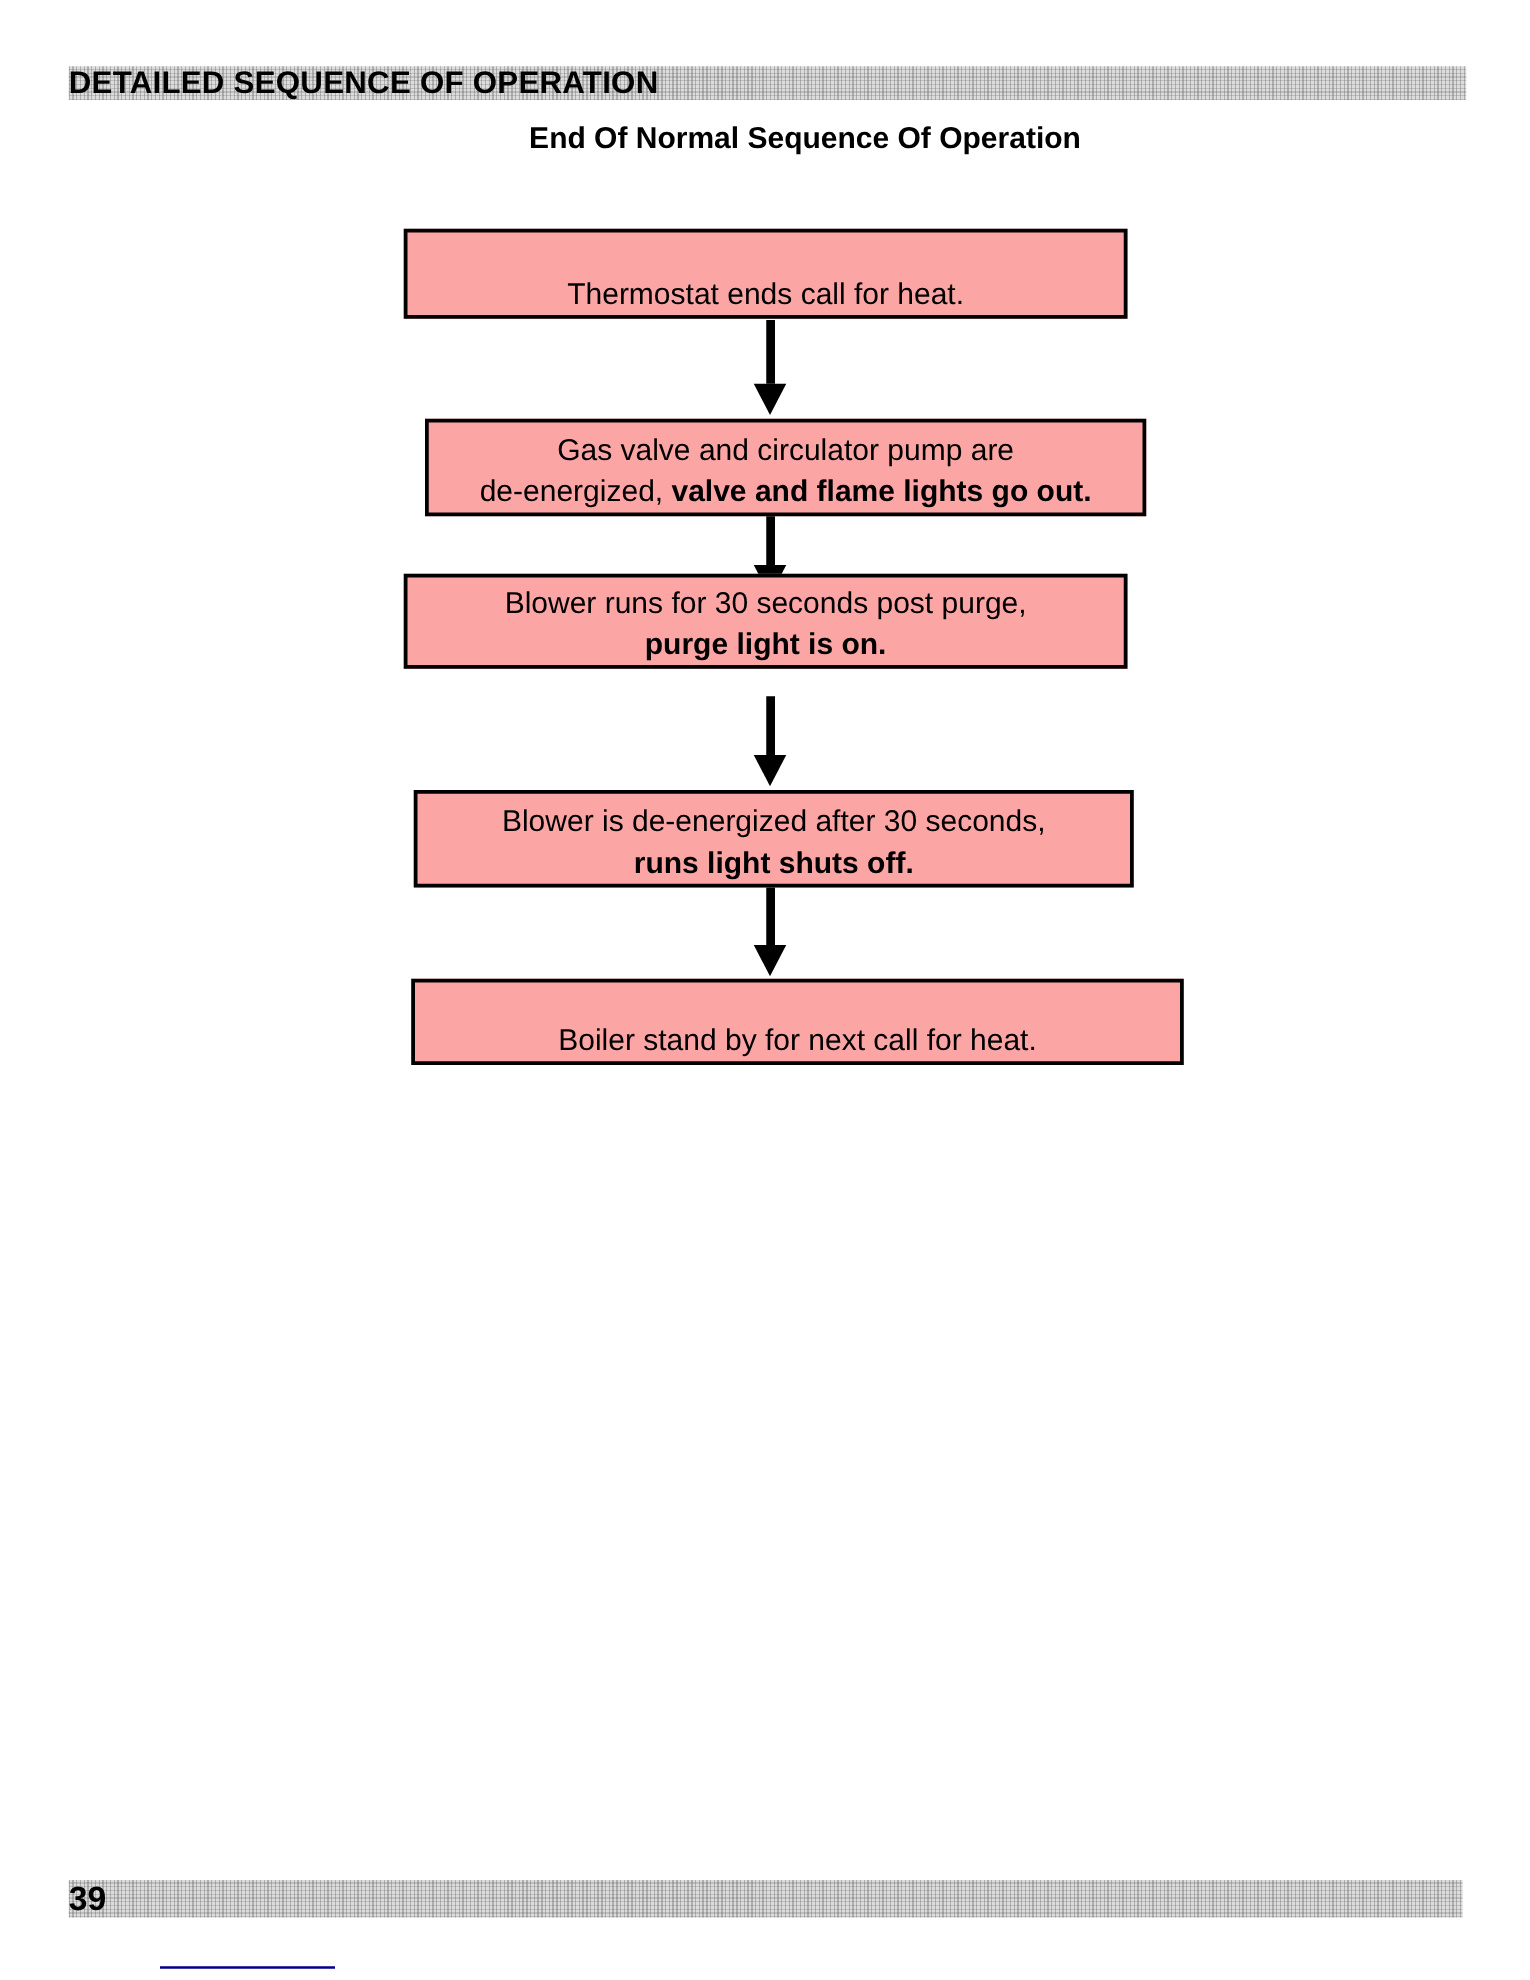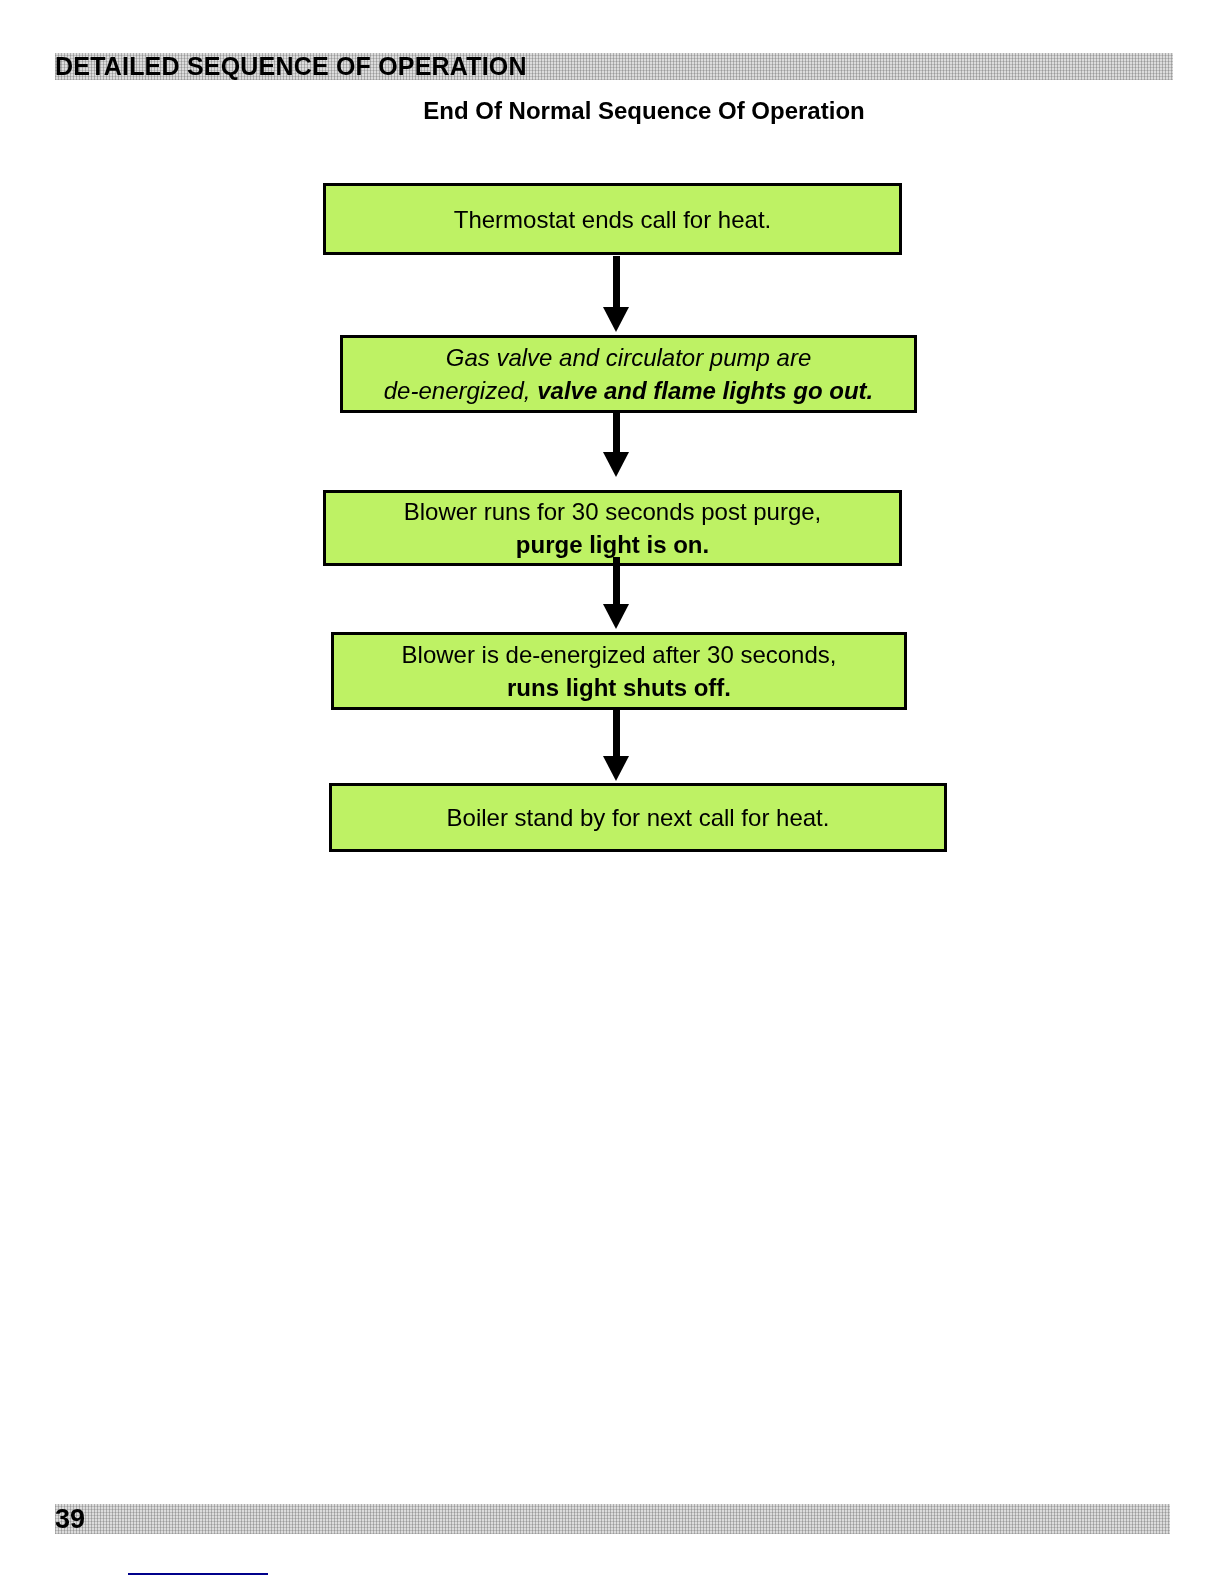--- a/index.html
+++ b/index.html
@@ -51,24 +51,24 @@
     width: 1224px;
     text-align: center;
     font-weight: bold;
     font-size: 24px;
     white-space: nowrap;
     padding-left: 32px;
   }
   .flow-box {
     position: absolute;
     border: 3px solid #000000;
-    background: #bef264;
+    background: #fca5a5;
     box-sizing: border-box;
     display: flex;
-    align-items: center;
+    align-items: flex-end;
     justify-content: center;
     text-align: center;
     font-size: 24px;
     line-height: 33px;
   }
   .flow-box .b { font-weight: bold; }
   .arrow {
     position: absolute;
     width: 26px;
     display: flex;
@@ -111,33 +111,33 @@
       <div>
         <span>Thermostat ends call for heat.</span>
       </div>
     </div>
 
     <div class="arrow" style="left:603px; top:256px; height:76px;">
       <div class="arrow-shaft"></div>
       <div class="arrow-head"></div>
     </div>
 
-    <div class="flow-box" style="left:340px; top:335px; width:577px; height:78px;font-style:italic;">
+    <div class="flow-box" style="left:340px; top:335px; width:577px; height:78px;">
       <div>
         <span>Gas valve and circulator pump are</span><br>
         <span>de-energized, </span><span class="b">valve and flame lights go out.</span>
       </div>
     </div>
 
     <div class="arrow" style="left:603px; top:413px; height:64px;">
       <div class="arrow-shaft"></div>
       <div class="arrow-head"></div>
     </div>
 
-    <div class="flow-box" style="left:323px; top:490px; width:579px; height:76px;">
+    <div class="flow-box" style="left:323px; top:459px; width:579px; height:76px;">
       <div>
         <span>Blower runs for 30 seconds post purge,</span><br>
         <span class="b">purge light is on.</span>
       </div>
     </div>
 
     <div class="arrow" style="left:603px; top:557px; height:72px;">
       <div class="arrow-shaft"></div>
       <div class="arrow-head"></div>
     </div>

